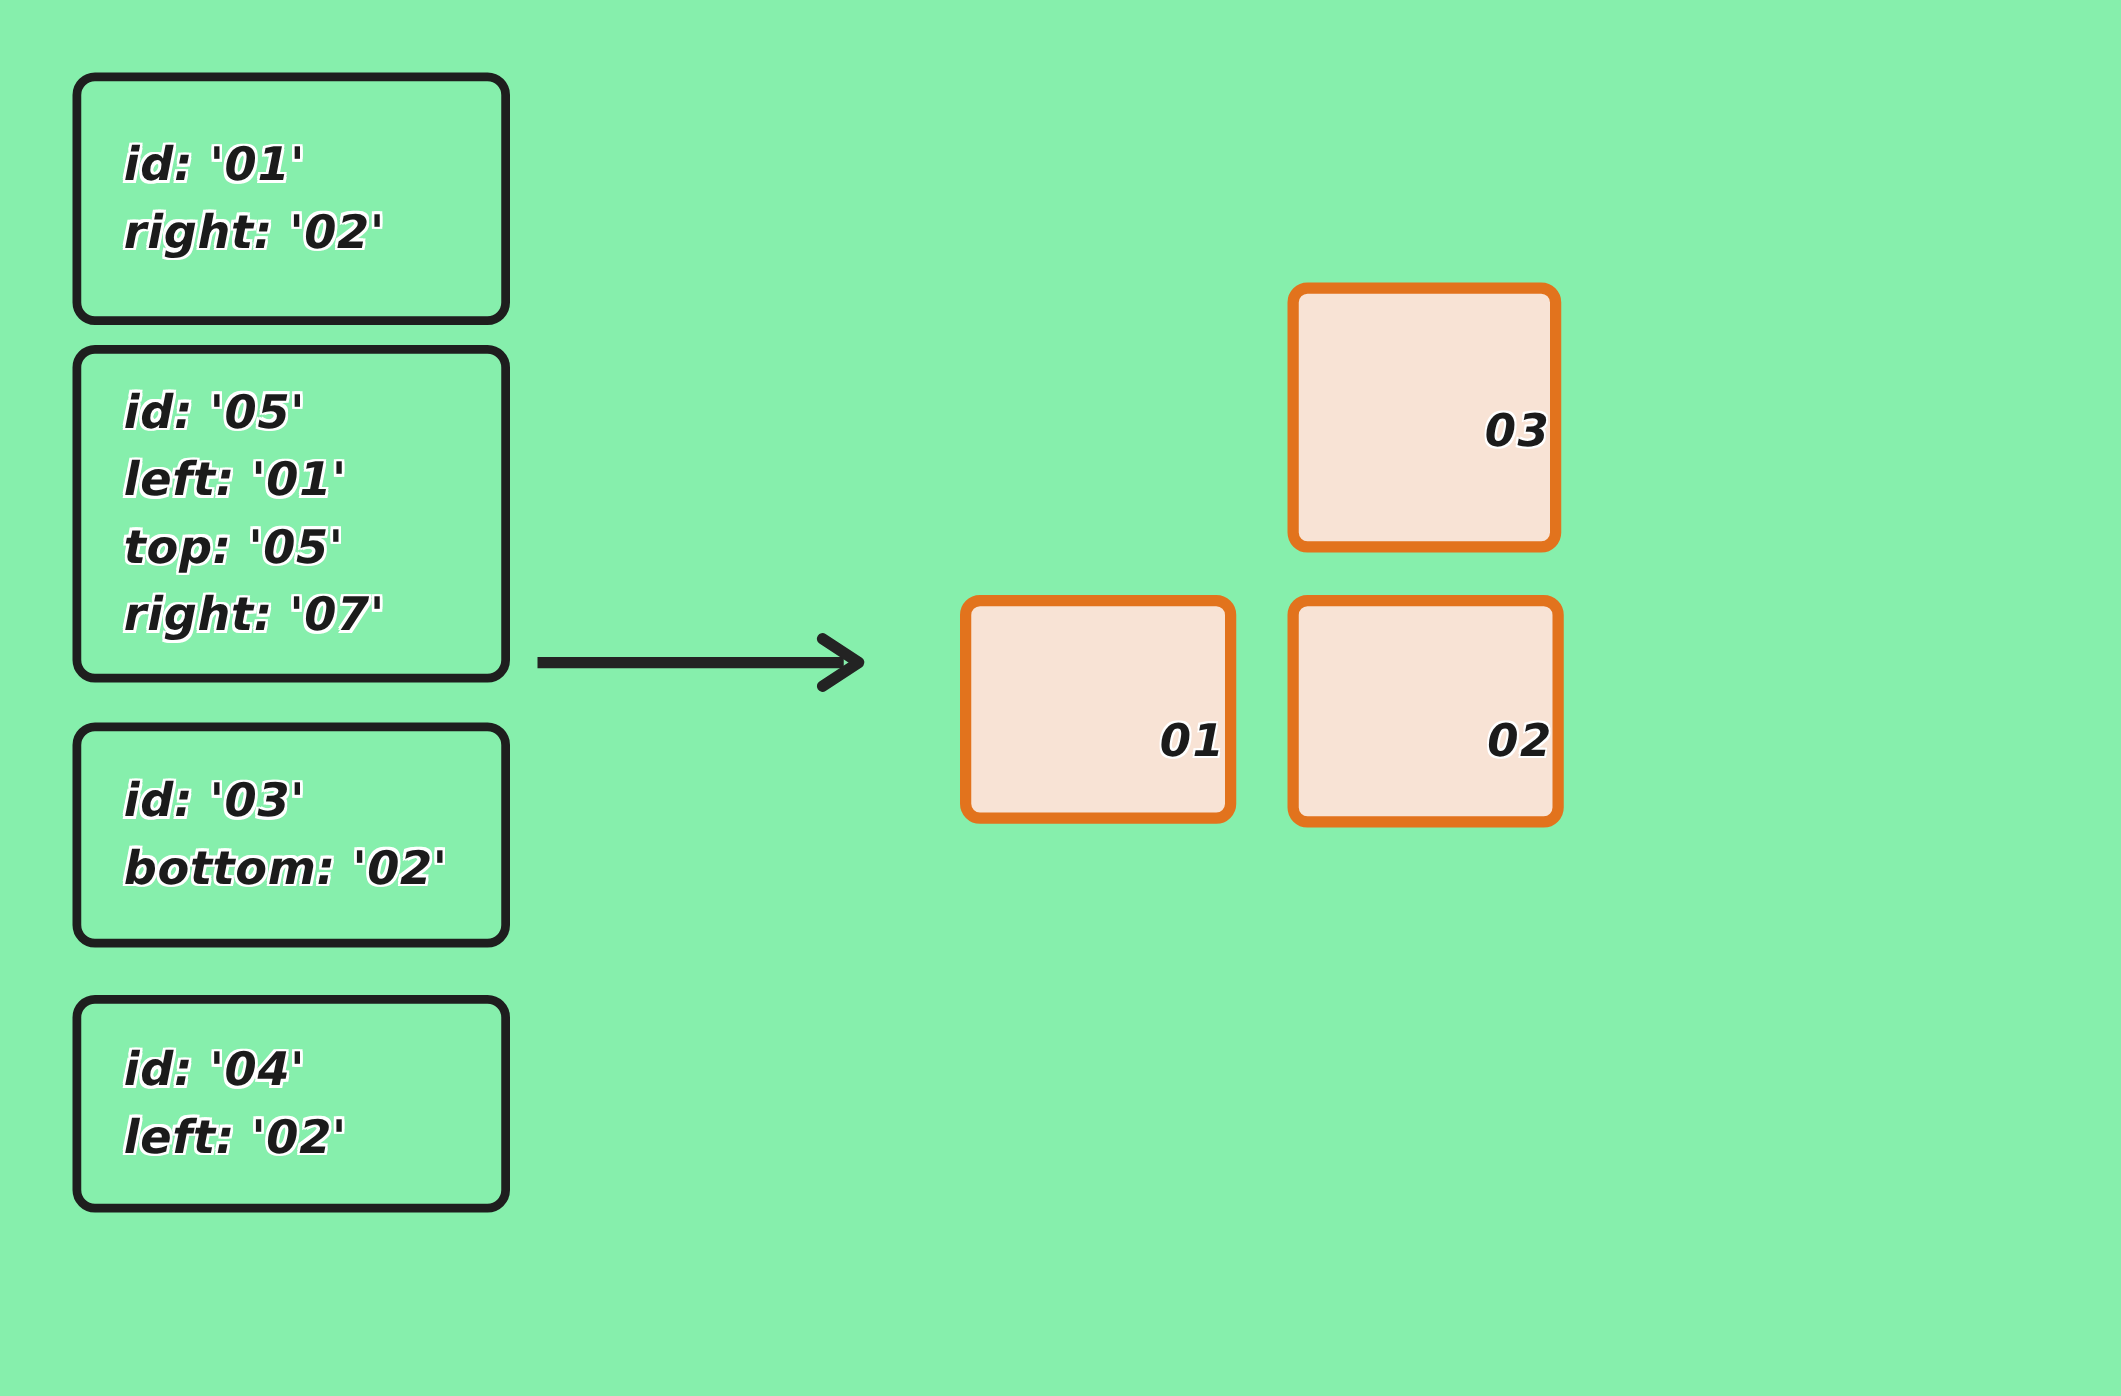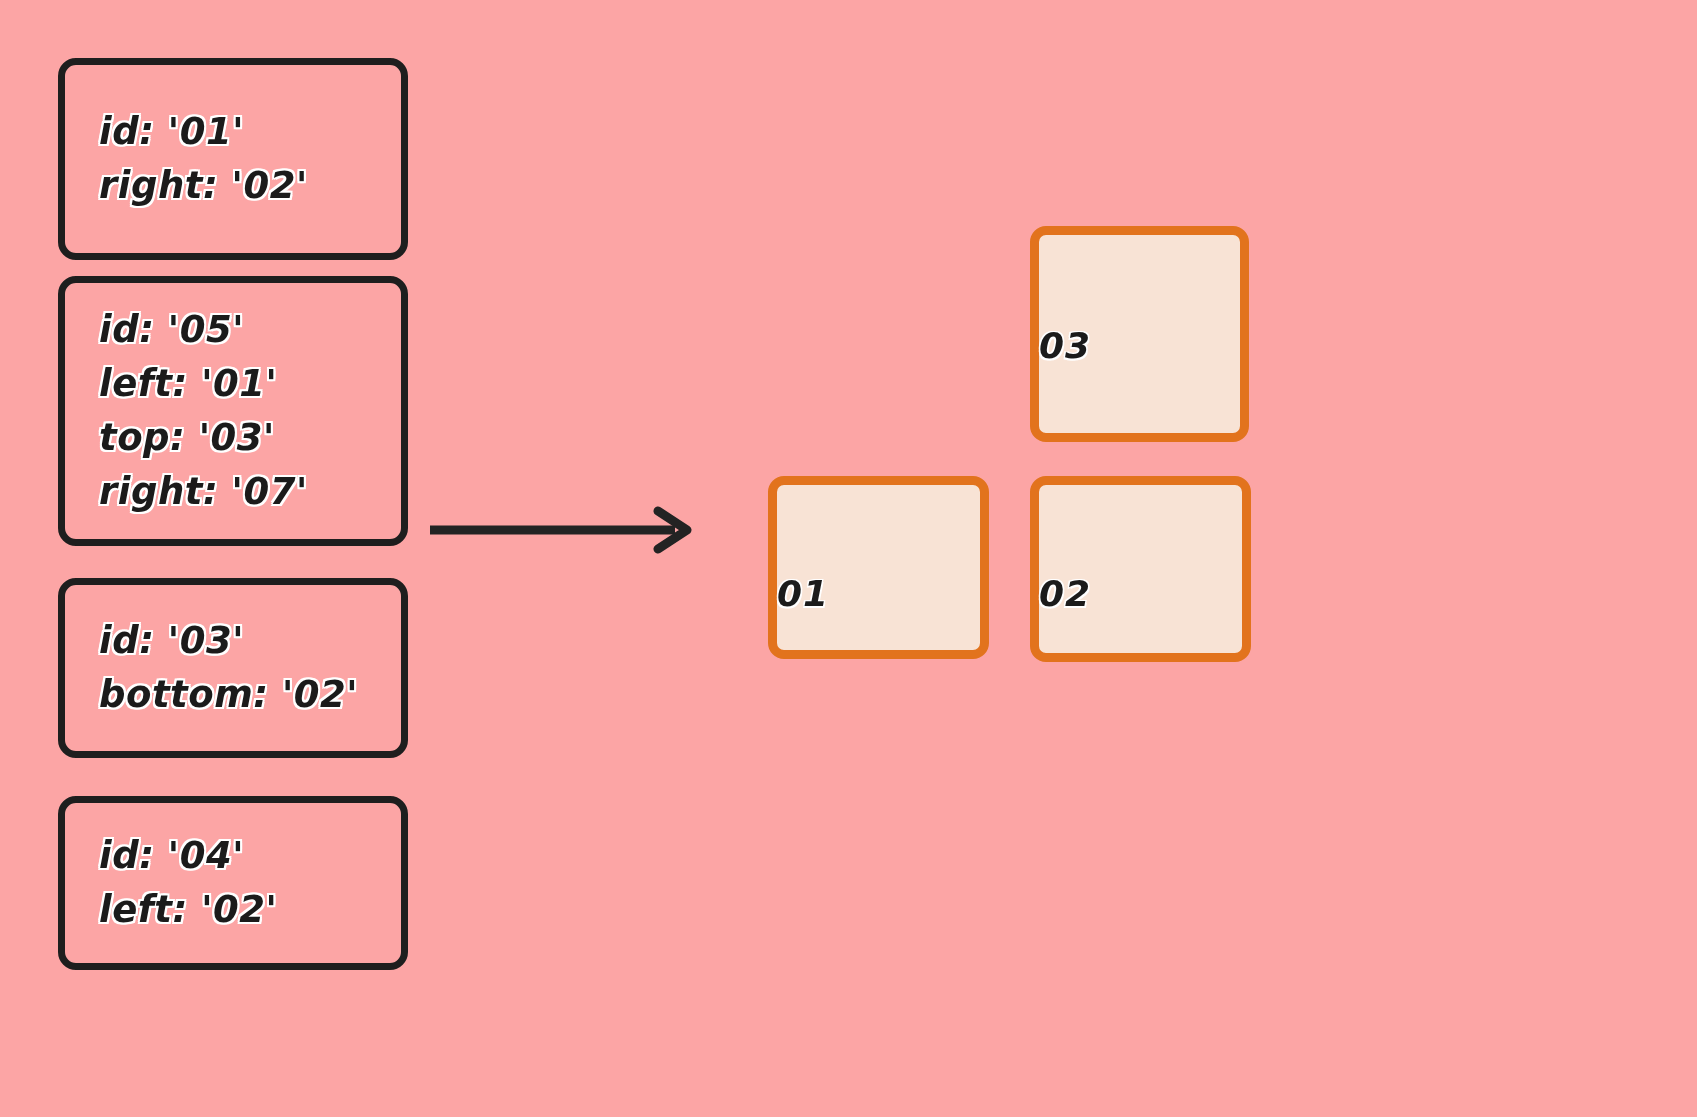--- a/index.html
+++ b/index.html
@@ -10,21 +10,21 @@
     width: 1697px;
     height: 1117px;
     background: #4c6770;
     font-family: "DejaVu Sans", sans-serif;
     overflow: hidden;
   }
   #canvas {
     position: relative;
     width: 1697px;
     height: 1117px;
-    background: #fca5a5;
+    background: #86efac;
   }
 
   
   .spec-box {
     position: absolute;
     box-sizing: border-box;
     border: 7px solid #1e1e1e;
     border-radius: 18px;
     background: transparent;
     display: flex;
@@ -69,21 +69,21 @@
     position: absolute;
     box-sizing: border-box;
     border: 9px solid #e2731d;
     border-radius: 16px;
     background: #f8e3d5;
   }
   .grid-card-label {
     position: absolute;
     left: 0;
     right: 0;
-    text-align: left;
+    text-align: right;
     font-family: "DejaVu Sans", sans-serif;
     font-size: 36px;
     font-weight: 700;
     font-style: italic;
     color: #1b1b1b;
     letter-spacing: 1px;
     text-shadow:
       -1.5px -1.5px 0 #ffffff,  1.5px -1.5px 0 #ffffff,
       -1.5px  1.5px 0 #ffffff,  1.5px  1.5px 0 #ffffff;
   }
@@ -107,21 +107,21 @@
     <div class="spec-lines">
       <div class="spec-line">id: '01'</div>
       <div class="spec-line">right: '02'</div>
     </div>
   </div>
 
   <div class="spec-box" id="spec-box-1">
     <div class="spec-lines">
       <div class="spec-line">id: '05'</div>
       <div class="spec-line">left: '01'</div>
-      <div class="spec-line">top: '03'</div>
+      <div class="spec-line">top: '05'</div>
       <div class="spec-line">right: '07'</div>
     </div>
   </div>
 
   <div class="spec-box" id="spec-box-2">
     <div class="spec-lines">
       <div class="spec-line">id: '03'</div>
       <div class="spec-line">bottom: '02'</div>
     </div>
   </div>

